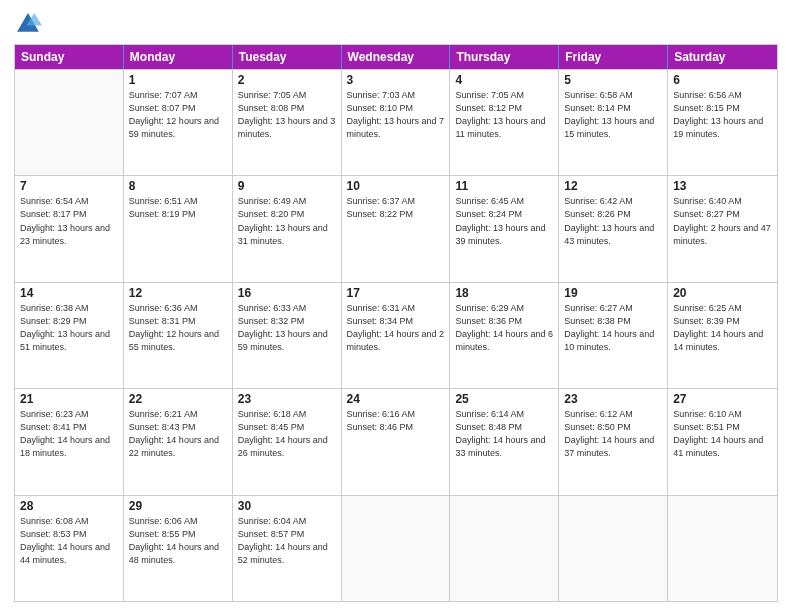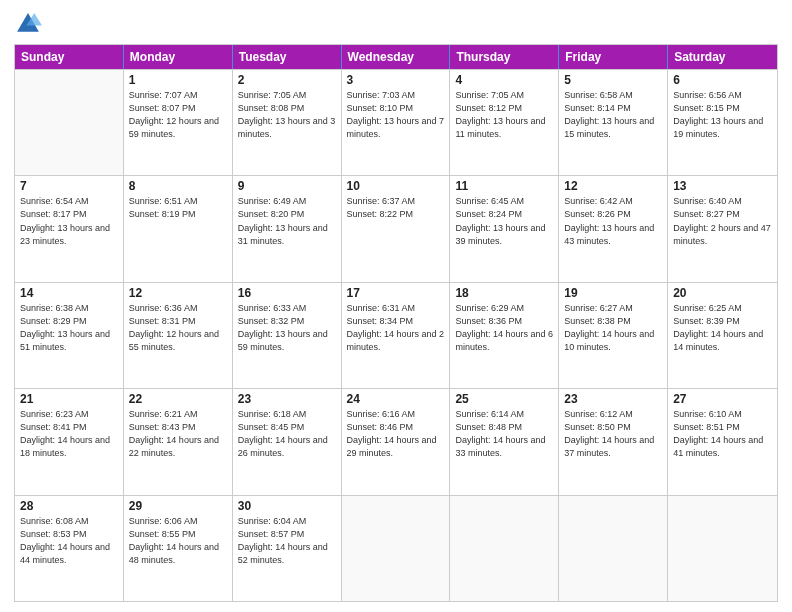--- a/index.html
+++ b/index.html
@@ -273,21 +273,20 @@
           <div class="cal-cell">
             <div class="day-number">23</div>
             <div class="cell-line">Sunrise: 6:18 AM</div>
             <div class="cell-line">Sunset: 8:45 PM</div>
             <div class="cell-line">Daylight: 14 hours and 26 minutes.</div>
           </div>
           <div class="cal-cell">
             <div class="day-number">24</div>
             <div class="cell-line">Sunrise: 6:16 AM</div>
             <div class="cell-line">Sunset: 8:46 PM</div>
-            <div class="cell-line">Daylight: 14 hours and 29 minutes.</div>
           </div>
           <div class="cal-cell">
             <div class="day-number">25</div>
             <div class="cell-line">Sunrise: 6:14 AM</div>
             <div class="cell-line">Sunset: 8:48 PM</div>
             <div class="cell-line">Daylight: 14 hours and 33 minutes.</div>
           </div>
           <div class="cal-cell">
             <div class="day-number">23</div>
             <div class="cell-line">Sunrise: 6:12 AM</div>

